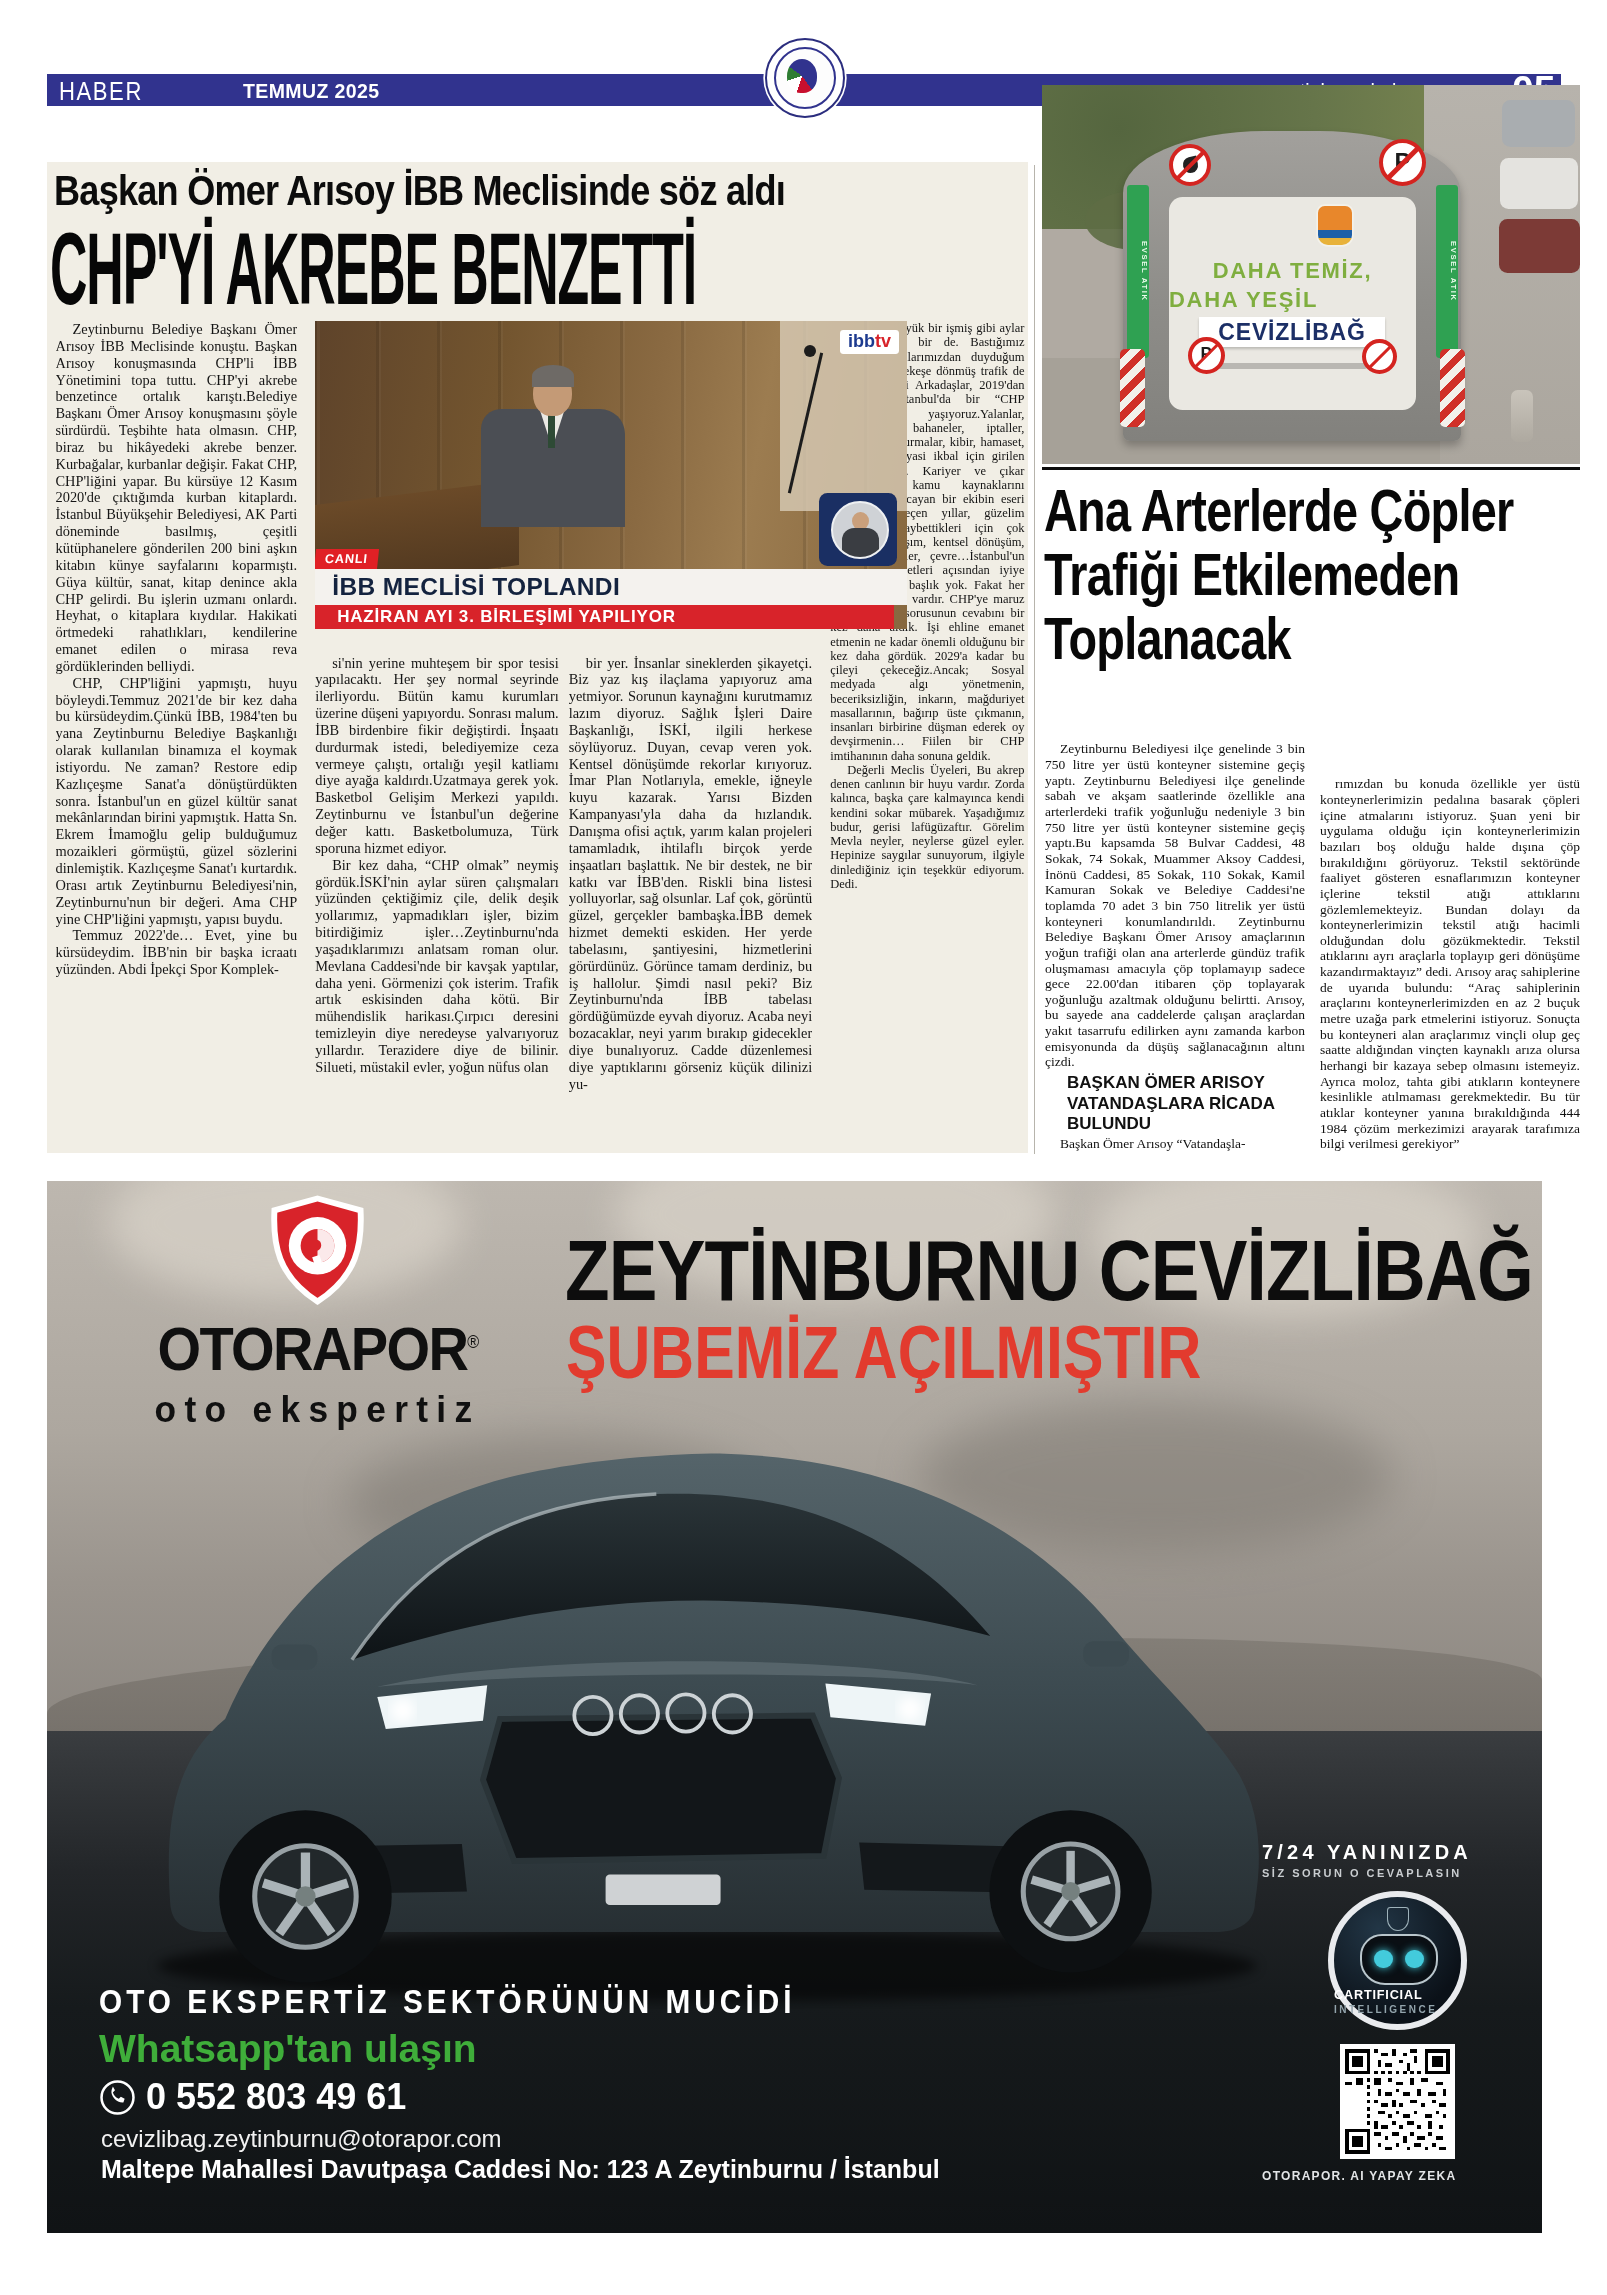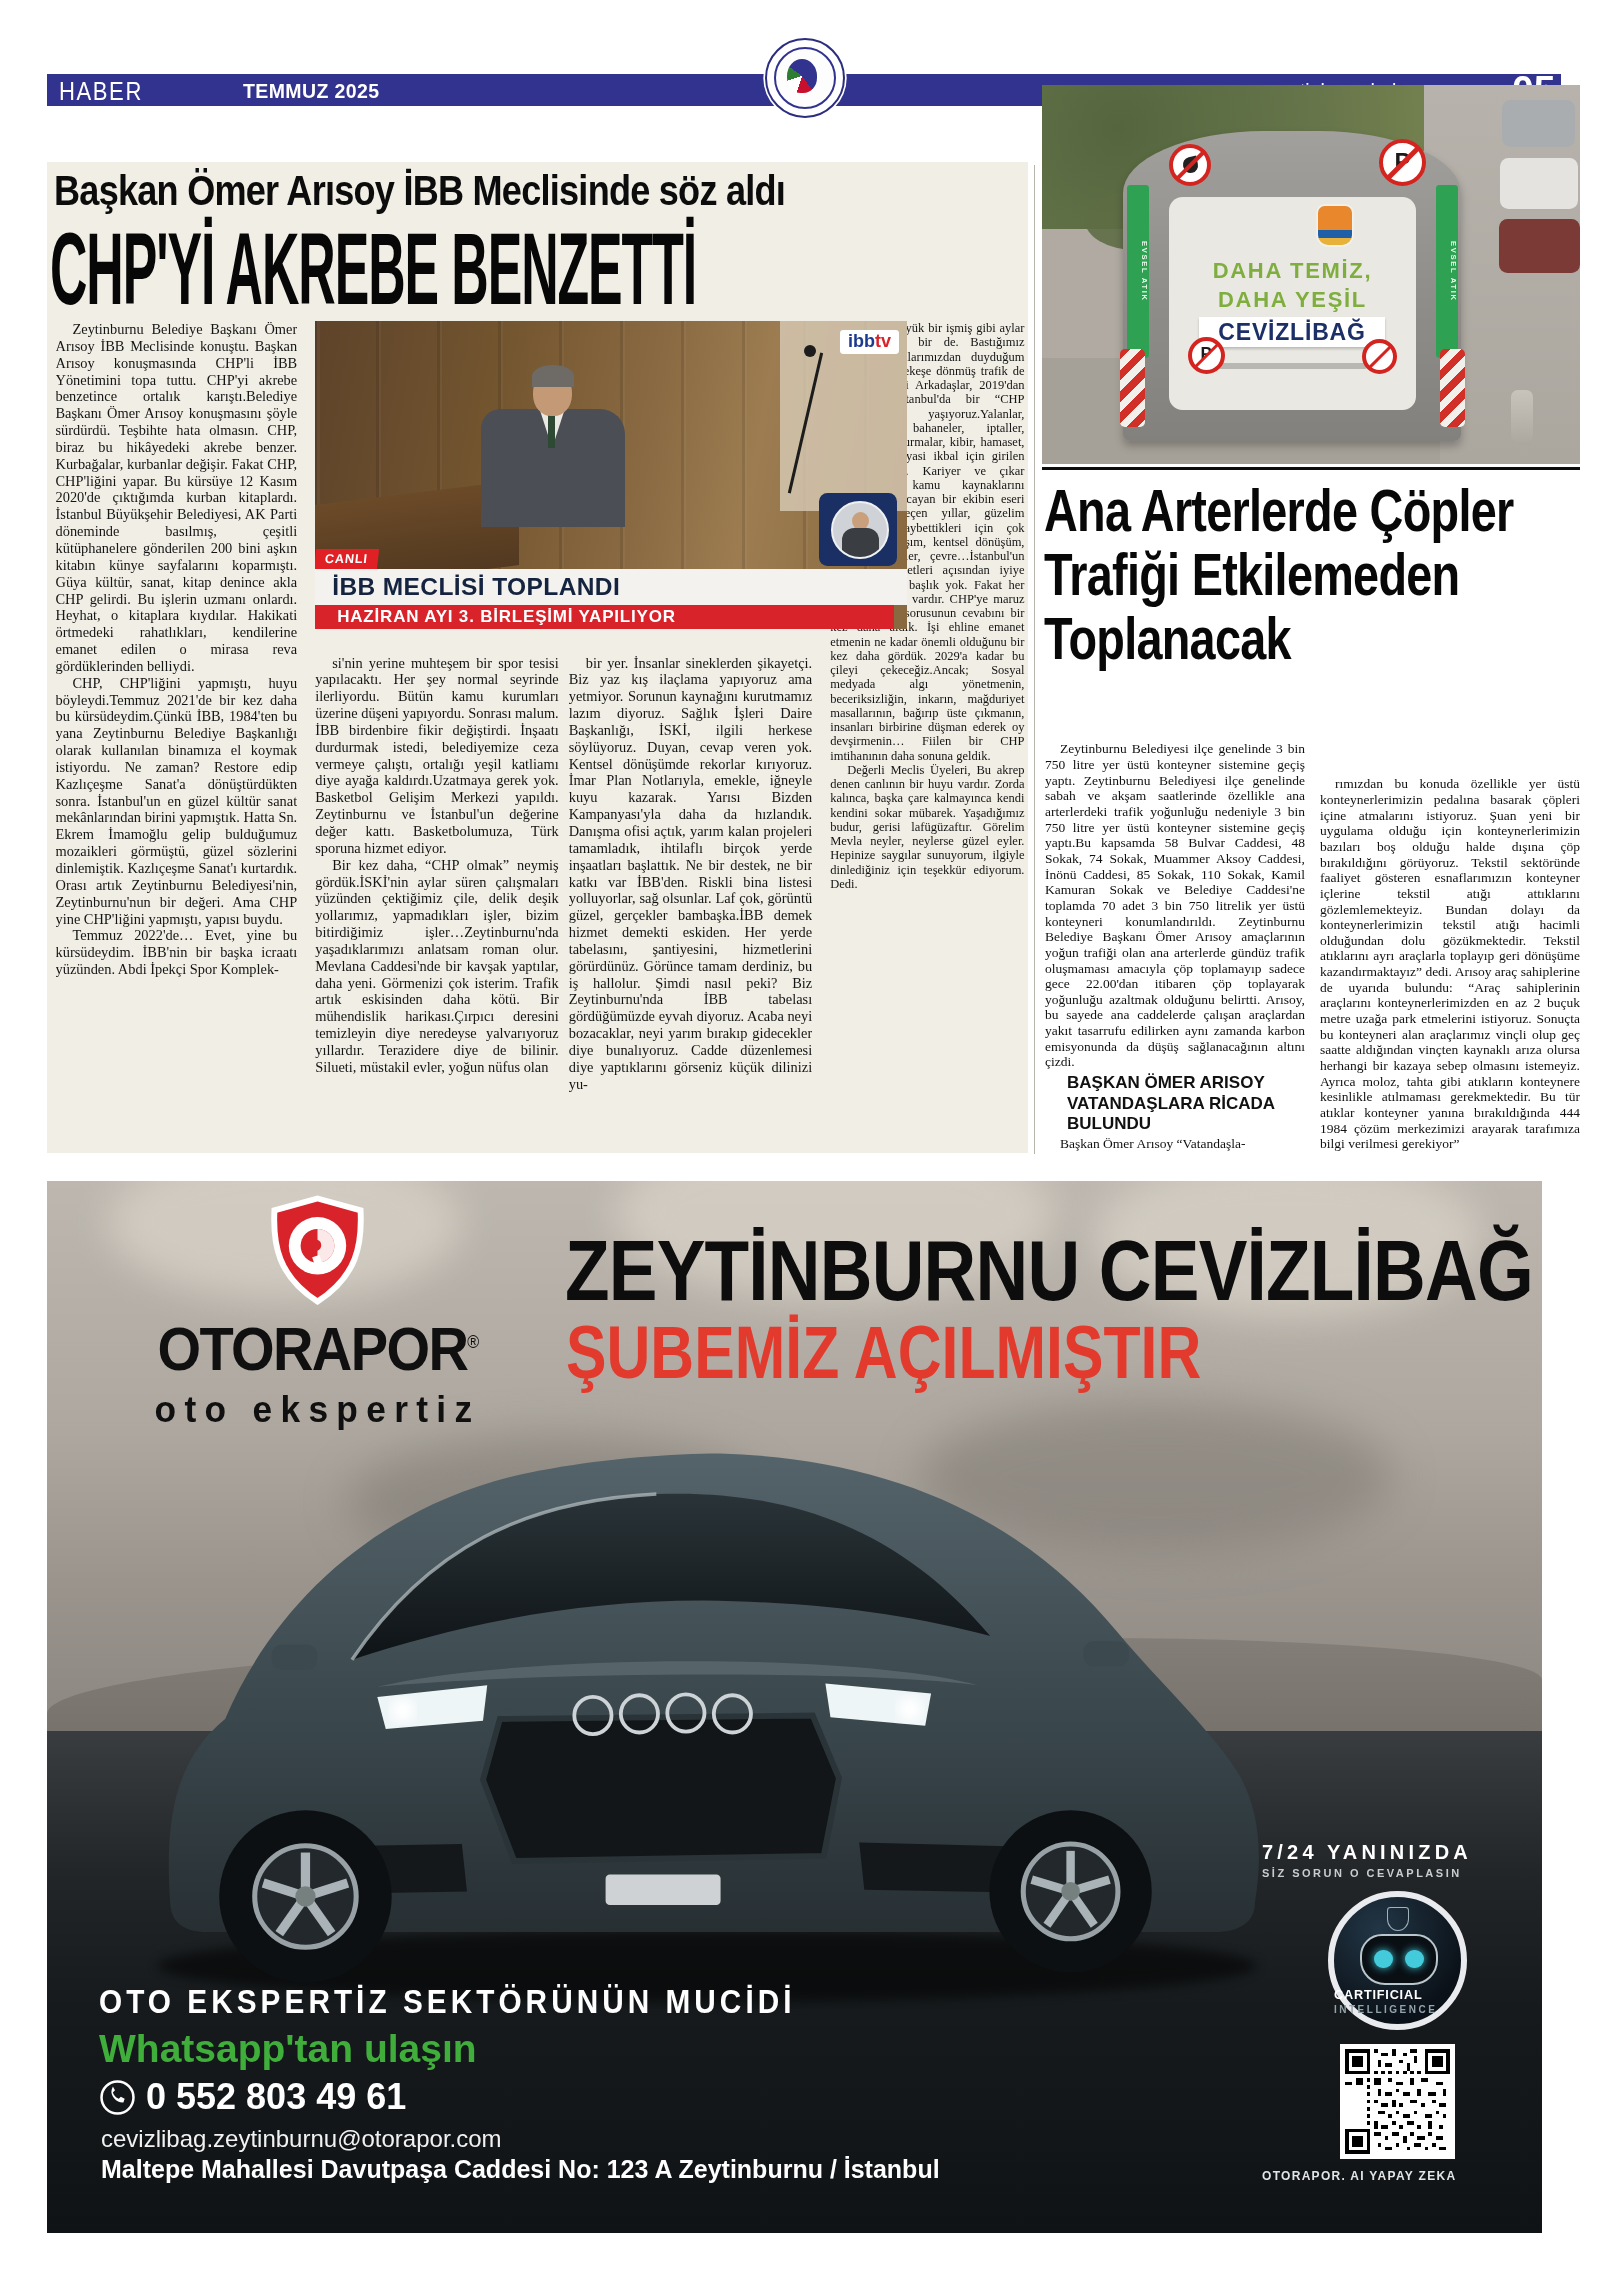--- a/index.html
+++ b/index.html
@@ -88,21 +88,21 @@
   .rwstripe{position:absolute;width:25px;height:78px;bottom:37px;border-radius:5px;
      background:repeating-linear-gradient(135deg,#d03028 0 7.6px,#f2f0ea 7.6px 15px);}
   .sign{position:absolute;border-radius:50%;background:#fff;border:4.2px solid #d42420;}
   .sign .slash{position:absolute;left:46%;top:-8%;width:12%;height:116%;background:#d42420;transform:rotate(45deg);}
   .sign .pglyph{position:absolute;left:0;right:0;top:12%;text-align:center;font-weight:700;color:#1a1a1a;}
   .sign .flame{position:absolute;left:28%;top:26%;width:44%;height:48%;background:#222;
      border-radius:50% 0 50% 50%;transform:rotate(-12deg);}
   .crest{position:absolute;left:149px;top:8.5px;width:34px;height:39px;border-radius:6.8px 6.8px 10px 10px;
      background:linear-gradient(180deg,#e8872b 0 62%,#1e5fa8 62% 82%,#e8b23a 82%);box-shadow:0 0 0 1.7px #f3f1ea;}
   .bin-l1{position:absolute;left:0;right:0;top:61px;text-align:center;color:#7fae3f;font-weight:700;font-size:22px;letter-spacing:1.7px;}
-  .bin-l2{position:absolute;left:0;right:0;top:90px;text-align:center;color:#7fae3f;font-weight:700;font-size:22px;letter-spacing:1.7px;}
+  .bin-l2{position:absolute;left:0;right:0;top:90px;color:#7fae3f;font-weight:700;font-size:22px;letter-spacing:1.7px;}
   .bin-l3{position:absolute;left:30px;top:120px;width:186px;background:#fff;text-align:center;color:#1c2f66;
      font-weight:700;font-size:23px;letter-spacing:0.8px;padding:1.7px 0;box-shadow:0 1.7px 2.5px rgba(0,0,0,.2);}
   .bin-micro{position:absolute;left:49px;top:166px;width:149px;height:6px;background:#b9b7b2;border-radius:2.5px;}
   .bollard{position:absolute;right:47px;bottom:22px;width:22px;height:52px;background:linear-gradient(#c9c4bb,#aea9a0);border-radius:6.8px;}
 
   .r-rule{position:absolute;left:1042px;top:467px;width:538px;height:3.4px;background:#0d0d0d;}
   .r-head{position:absolute;left:1044px;top:479px;font-size:52px;font-weight:700;letter-spacing:-0.8px;
      line-height:56px;transform:scale(.9,1.14);transform-origin:left top;color:#080808;white-space:nowrap;}
   .r-body{position:absolute;left:1045px;top:656px;width:535px;height:496px;display:flex;gap:15px;align-items:flex-end;}
   .r-col{flex:1;font-family:"Liberation Serif",serif;font-size:13.5px;line-height:1.16;text-align:justify;overflow:hidden;}

